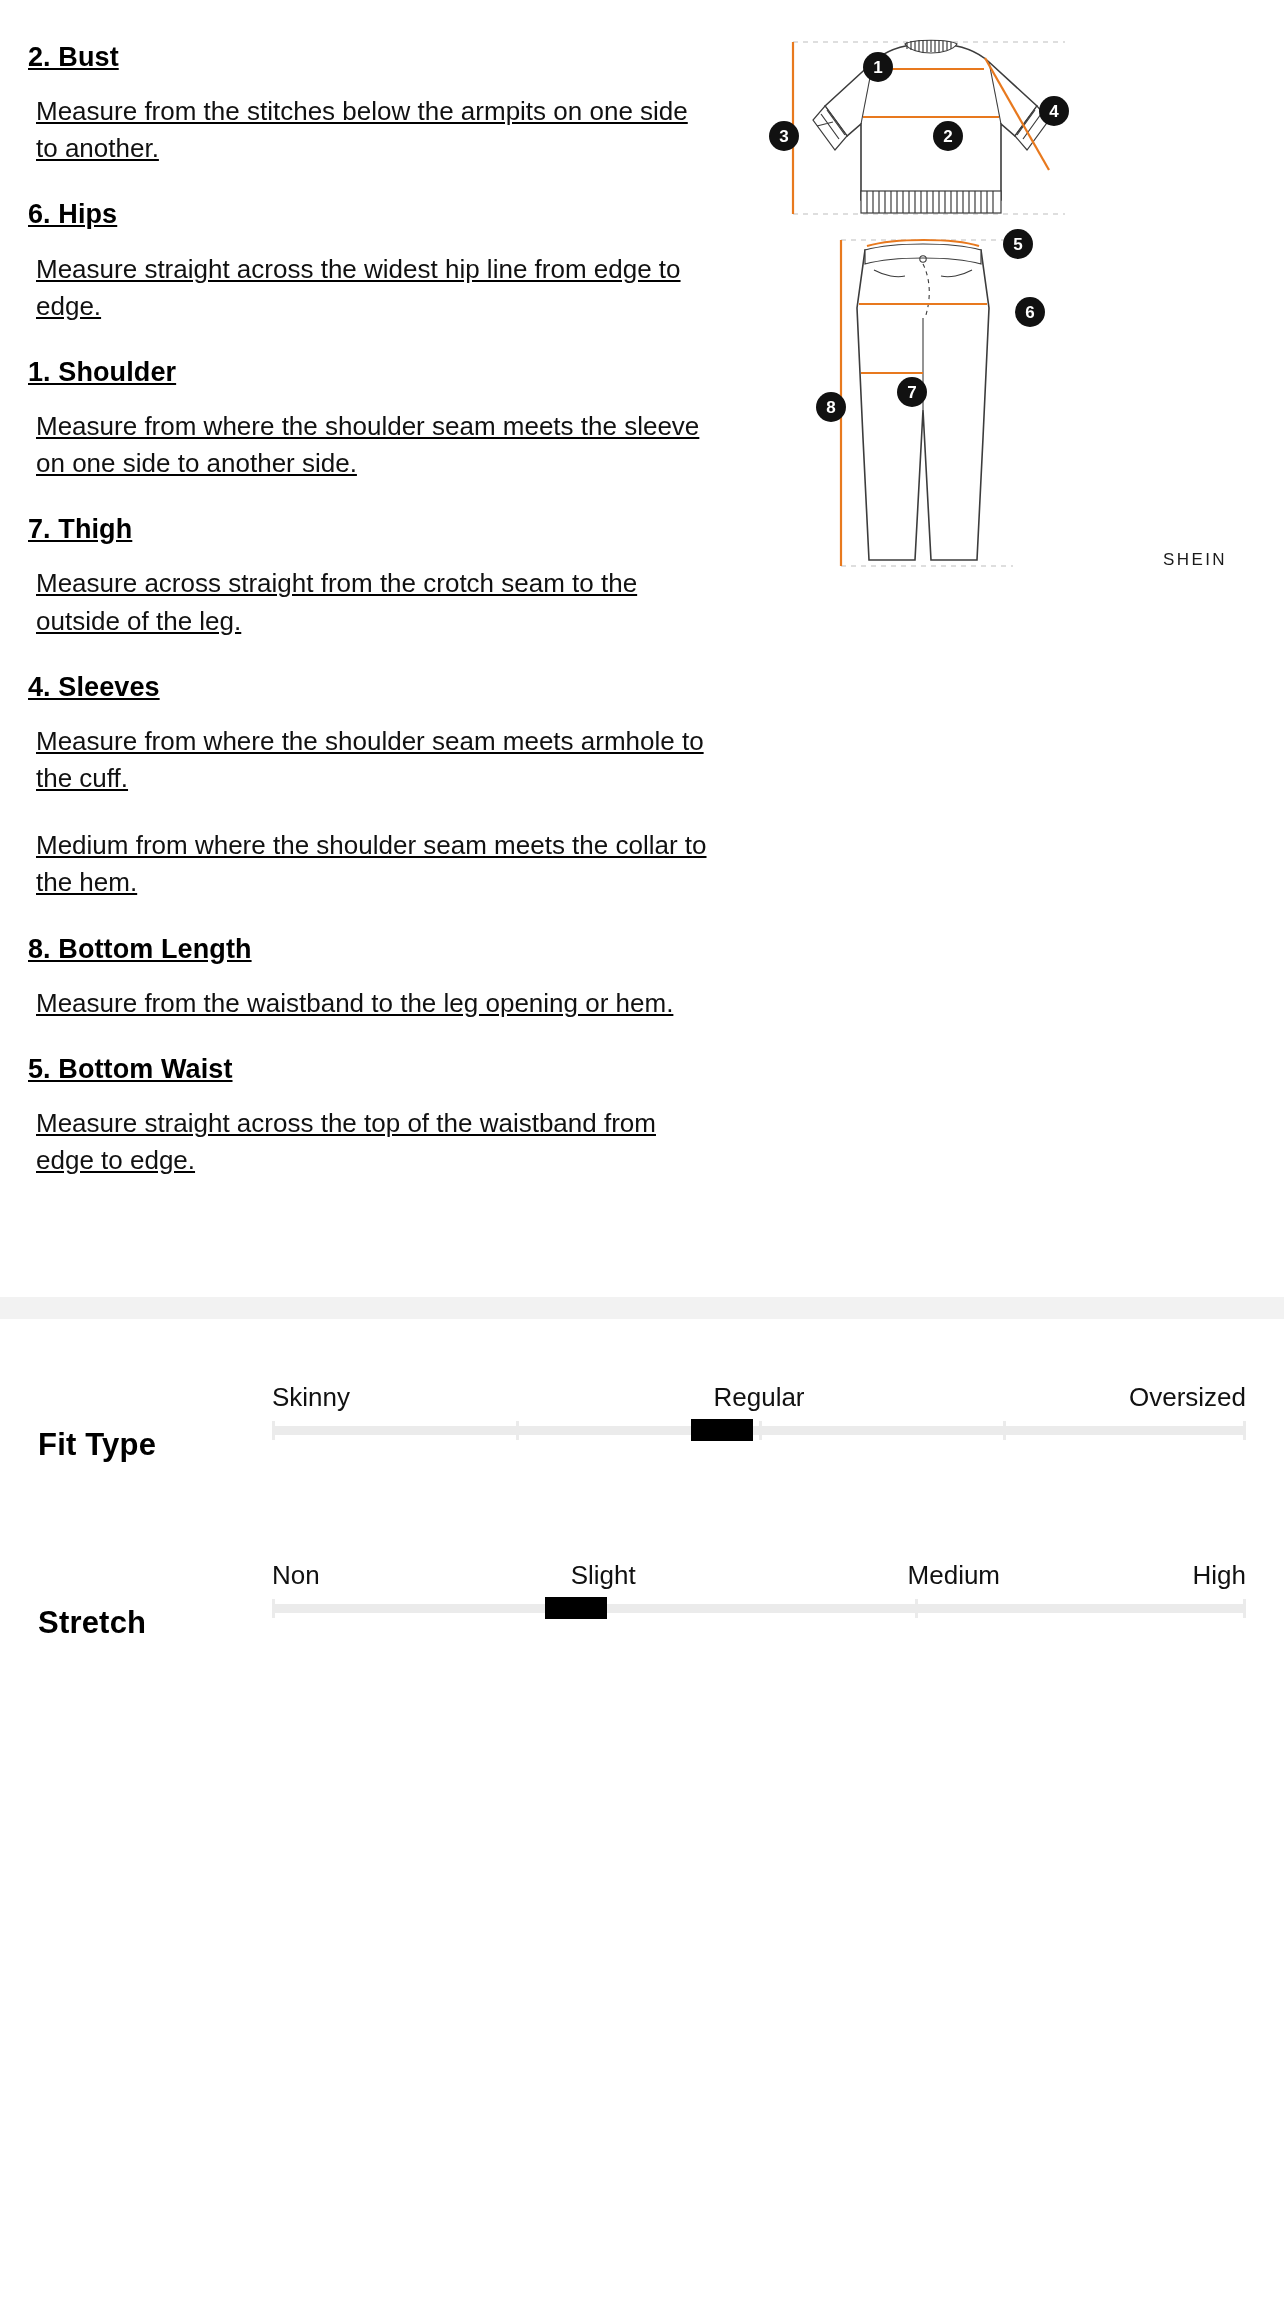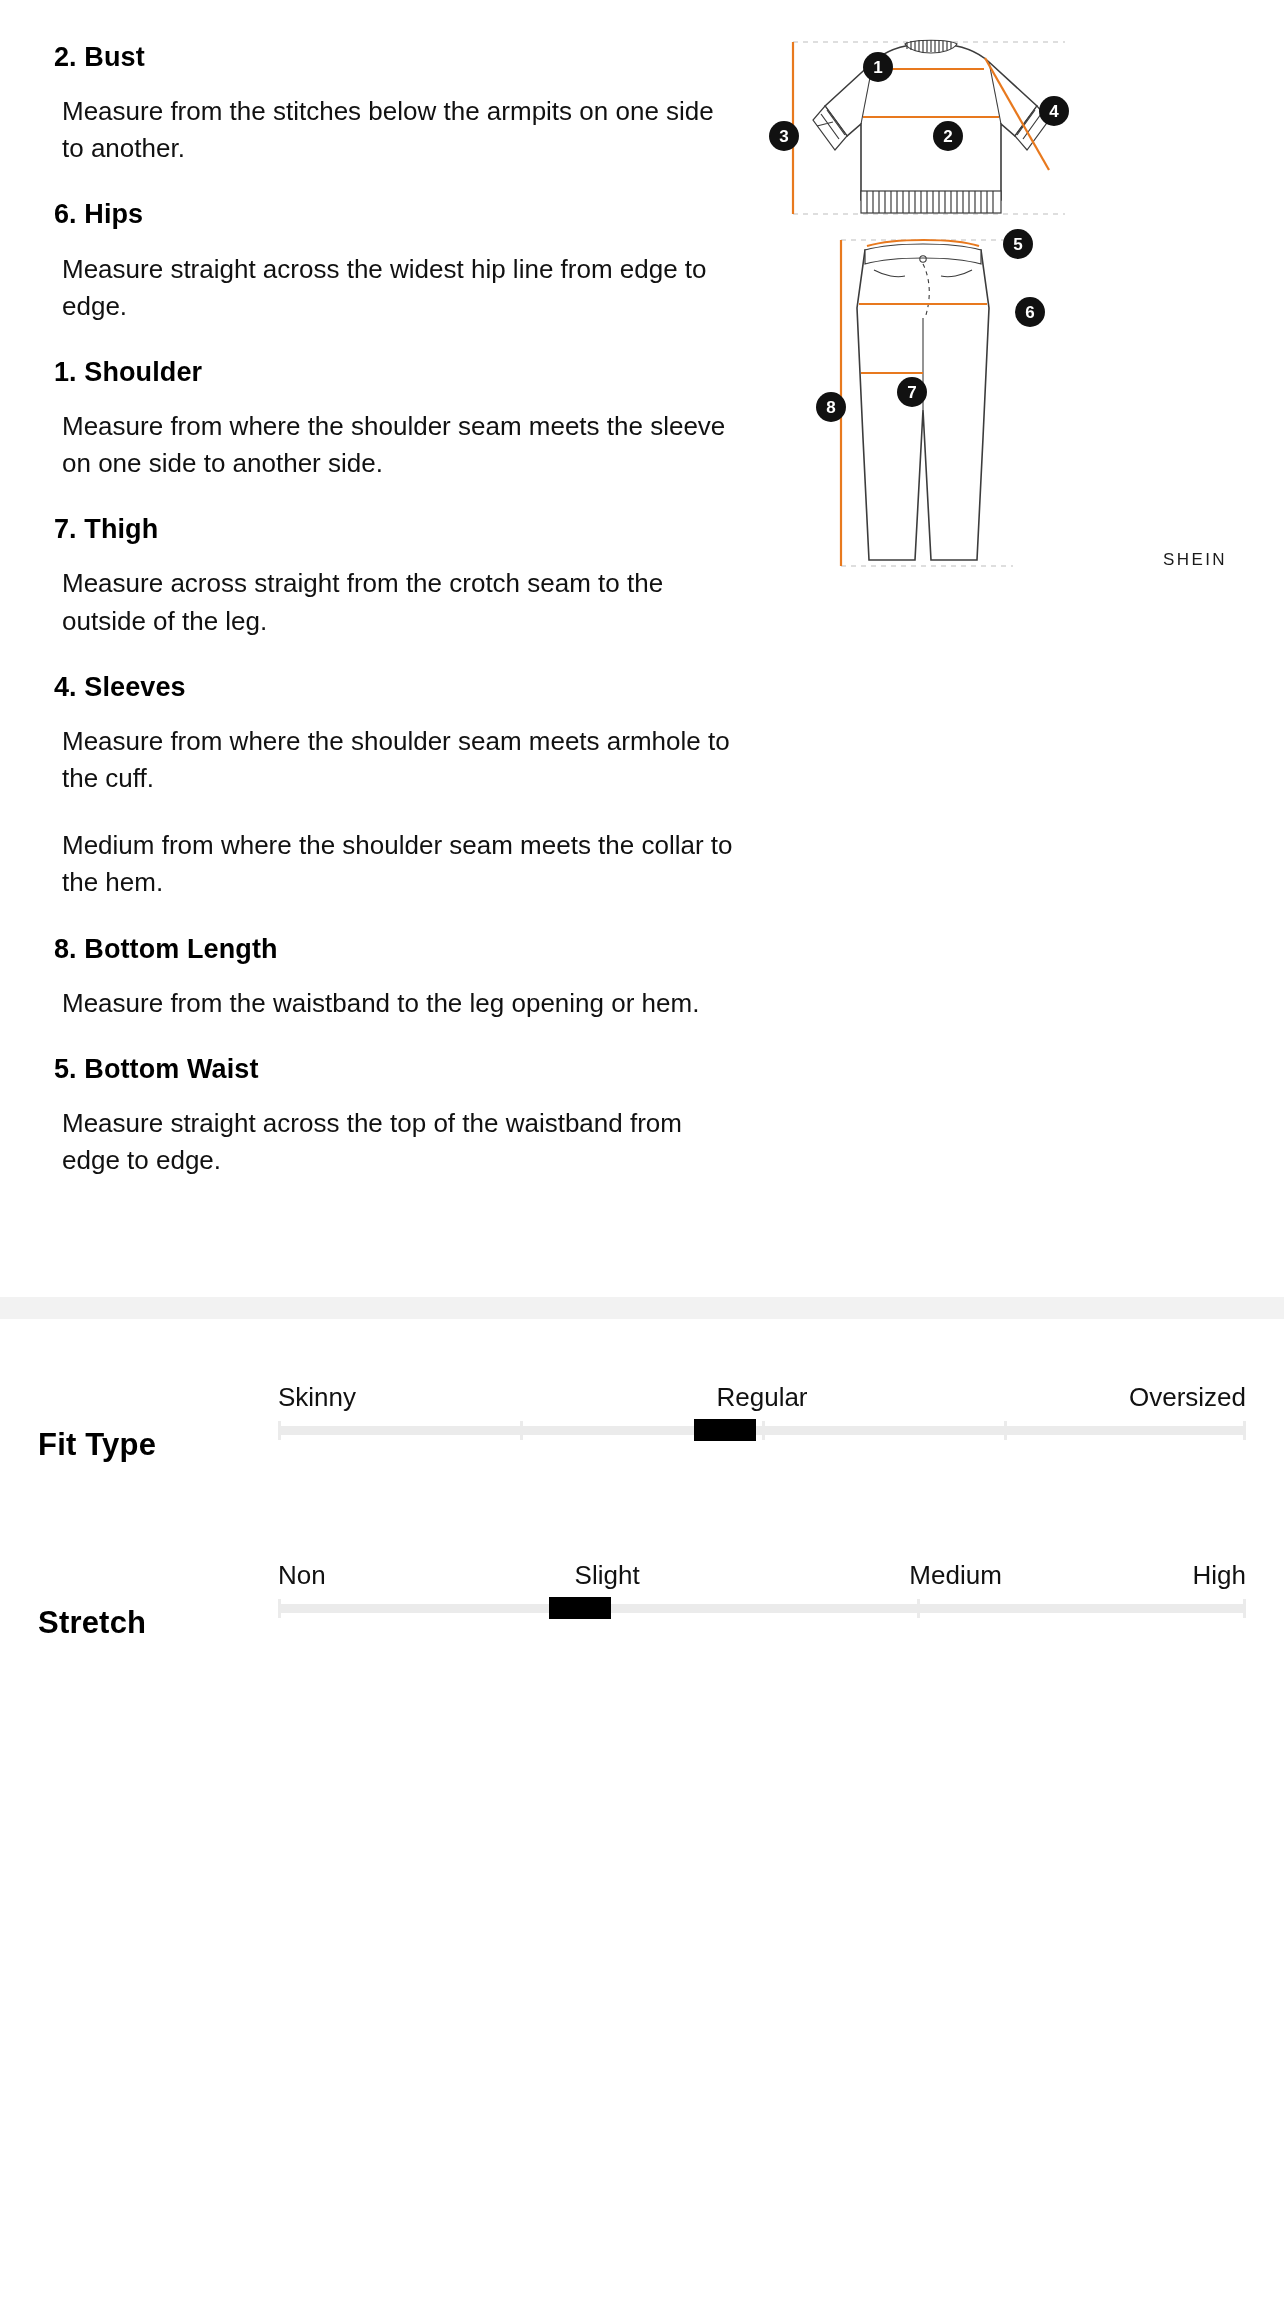--- a/index.html
+++ b/index.html
@@ -19,22 +19,23 @@
 
   
   .guide {
     position: relative;
     width: 1284px;
     padding: 0;
   }
   .guide-text {
     position: absolute;
     top: 40px;
-    left: 54px;
+    left: 28px;
     width: 700px;
+    text-decoration: underline;
   }
   .entry { margin-bottom: 30px; }
   .entry-title {
     font-size: 27px;
     font-weight: bold;
     line-height: 1.3;
     margin: 0 0 18px 0;
     letter-spacing: 0.1px;
   }
   .entry-desc {
@@ -102,21 +103,21 @@
   .meter-label {
     position: absolute;
     left: 38px;
     bottom: 34px;
     font-size: 31px;
     font-weight: bold;
     letter-spacing: 0.2px;
   }
   .meter-track-wrap {
     position: absolute;
-    left: 278px;
+    left: 272px;
     right: 38px;
     bottom: 48px;
     height: 60px;
   }
   .ticks-row {
     position: absolute;
     left: 0;
     right: 0;
     bottom: 36px;
     height: 34px;

